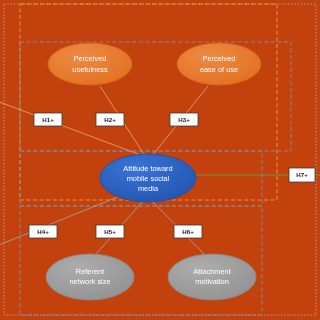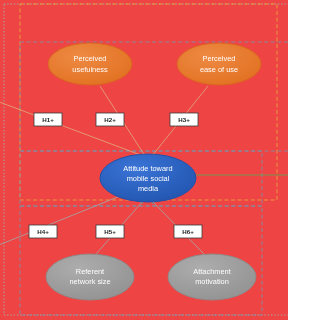--- a/index.html
+++ b/index.html
@@ -2,23 +2,23 @@
 <html><head>
 <meta charset="utf-8">
 <style>
   html, body {
     margin: 0;
     padding: 0;
     background: #ffffff;
   }
   #stage {
     position: relative;
-    width: 288px;
+    width: 320px;
     height: 320px;
-    background: #ef4444;
+    background: #c2410c;
     overflow: hidden;
     font-family: "Liberation Sans", sans-serif;
   }
   #diagram-svg {
     position: absolute;
     left: 0;
     top: 0;
     width: 320px;
     height: 320px;
   }

